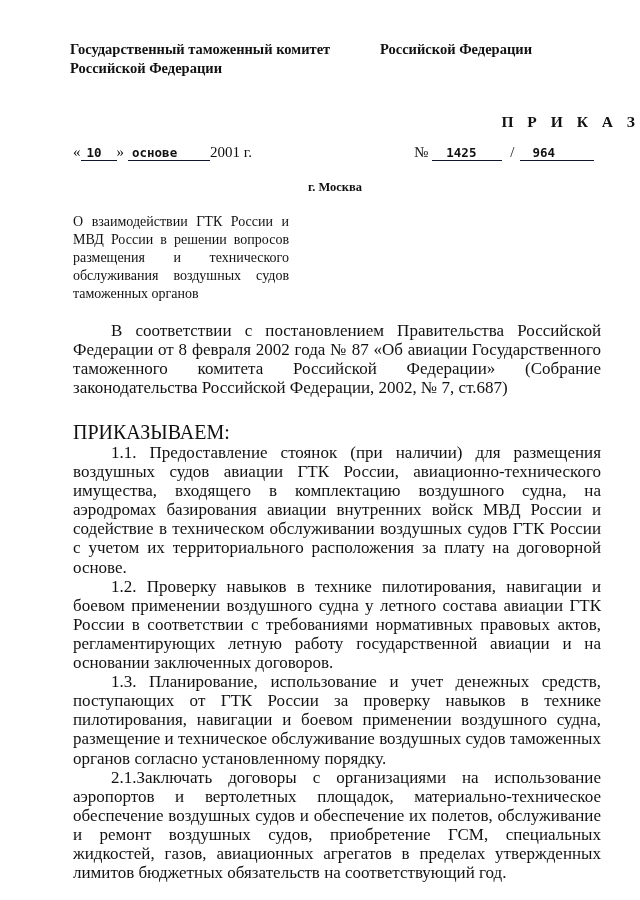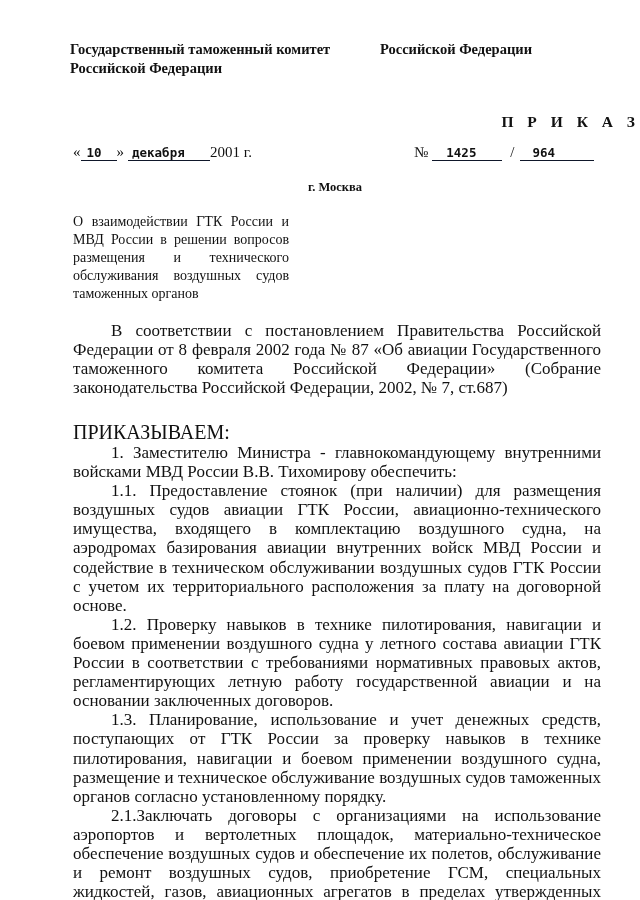--- a/index.html
+++ b/index.html
@@ -95,36 +95,35 @@
   <div>Государственный таможенный комитет</div>
   <div>Российской Федерации</div>
 </div>
 <div id="auth-right" class="abs authority">
   <div>Российской Федерации</div>
 </div>
 
 <div id="order-title" class="abs">П Р И К А З</div>
 
 <div id="date-line" class="abs dateline">
-  <span>«</span><span id="date-day" class="fill">10</span><span>»</span><span id="date-month" class="fill">декабря</span><span>2001 г.</span>
+  <span>«</span><span id="date-day" class="fill">10</span><span>»</span><span id="date-month" class="fill">основе</span><span>2001 г.</span>
 </div>
 
 <div id="number-line" class="abs dateline">
   <span>№</span><span id="order-num-a" class="fill">1425</span><span class="sep">/</span><span id="order-num-b" class="fill">964</span>
 </div>
 
 <div id="city" class="abs">г. Москва</div>
 
 <div id="subject" class="abs">О взаимодействии ГТК России и МВД России в решении вопросов размещения и технического обслуживания воздушных судов таможенных органов</div>
 
 <div id="preamble" class="abs body-text">
   <p class="para">В соответствии с постановлением Правительства Российской Федерации от 8 февраля 2002 года № 87 «Об авиации Государственного таможенного комитета Российской Федерации» (Собрание законодательства Российской Федерации, 2002, № 7, ст.687)</p>
 </div>
 
 <div id="order-word" class="abs">ПРИКАЗЫВАЕМ:</div>
 
 <div id="clauses" class="abs body-text">
-  <p class="para">1. Заместителю Министра - главнокомандующему внутренними войсками МВД России В.В. Тихомирову обеспечить:</p>
   <p class="para">1.1. Предоставление стоянок (при наличии) для размещения воздушных судов авиации ГТК России, авиационно-технического имущества, входящего в комплектацию воздушного судна, на аэродромах базирования авиации внутренних войск МВД России и содействие в техническом обслуживании воздушных судов ГТК России с учетом их территориального расположения за плату на договорной основе.</p>
   <p class="para">1.2. Проверку навыков в технике пилотирования, навигации и боевом применении воздушного судна у летного состава авиации ГТК России в соответствии с требованиями нормативных правовых актов, регламентирующих летную работу государственной авиации и на основании заключенных договоров.</p>
   <p class="para">1.3. Планирование, использование и учет денежных средств, поступающих от ГТК России за проверку навыков в технике пилотирования, навигации и боевом применении воздушного судна, размещение и техническое обслуживание воздушных судов таможенных органов согласно установленному порядку.</p>
   <p class="para">2.1.Заключать договоры с организациями на использование аэропортов и вертолетных площадок, материально-техническое обеспечение воздушных судов и обеспечение их полетов, обслуживание и ремонт воздушных судов, приобретение ГСМ, специальных жидкостей, газов, авиационных агрегатов в пределах утвержденных лимитов бюджетных обязательств на соответствующий год.</p>
 </div>
 
 </body></html>

